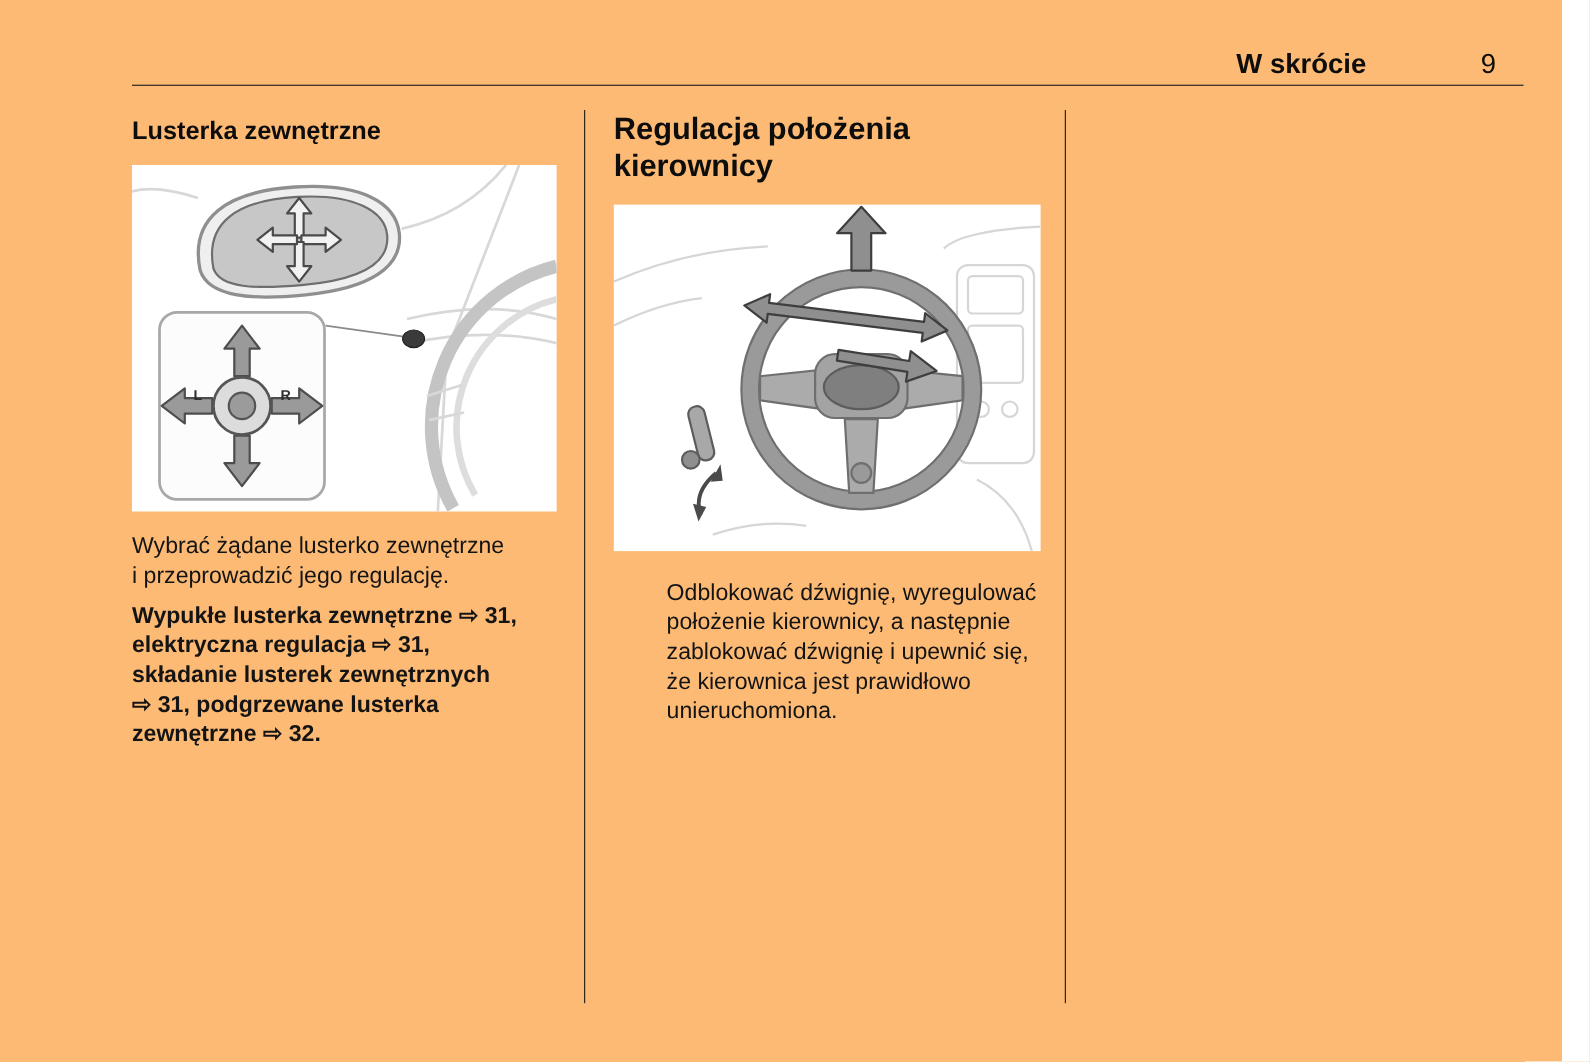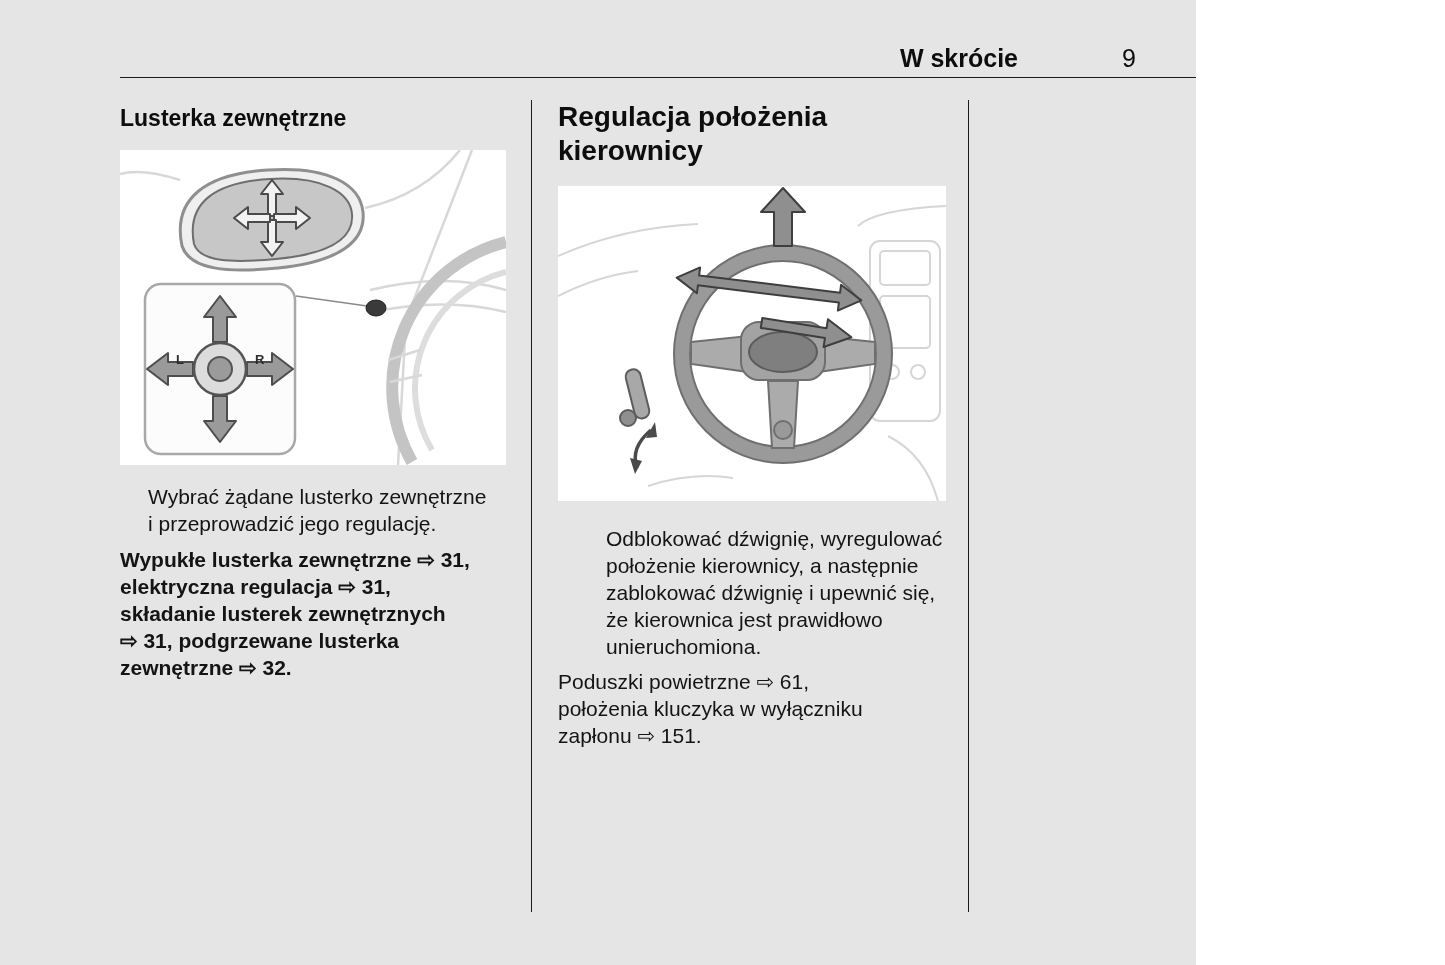--- a/index.html
+++ b/index.html
@@ -1,19 +1,19 @@
 <!DOCTYPE html>
 <html><head>
 <meta charset="utf-8">
 <style>
   * { margin:0; padding:0; box-sizing:border-box; }
   html, body { width:1445px; height:965px; background:#ffffff; }
   body { font-family:"Liberation Sans", sans-serif; color:#141414; }
 
-  .page { position:relative; width:1196px; height:965px; background:#e5e5e5; overflow:hidden; }
+  .page { position:relative; width:1420px; height:965px; background:#fdba74; overflow:hidden; }
 
   .header-title {
     position:absolute; top:44px; right:178px;
     font-size:25px; font-weight:bold; color:#0d0d0d;
   }
   .header-page-number {
     position:absolute; top:44px; right:60px;
     font-size:25px; color:#0d0d0d;
   }
   .hrule { position:absolute; top:77px; left:120px; width:1265px; height:1px; background:#1a1a1a; }
@@ -31,21 +31,21 @@
   .col-heading.large { font-size:28px; line-height:34px; }
 
   .figure { display:block; background:#ffffff; }
   .col-left  .figure { margin-top:18px; width:386px; height:315px; }
   .col-middle .figure { margin-top:18px; width:388px; height:315px; }
 
   .col p {
     font-size:21px; line-height:27px;
     color:#141414; white-space:pre-line;
   }
-  .col-left  p.p1 { margin-top:18px;margin-left:28px; }
+  .col-left  p.p1 { margin-top:18px; }
   .col-left  p.p2 { margin-top:9px;font-weight:bold; }
   .col-middle p.p1 { margin-top:24px;margin-left:48px; }
   .col-middle p.p2 { margin-top:10px; }
   .col-middle p.p3 { margin-top:8px; }
 
   svg text { font-family:"Liberation Sans", sans-serif; font-weight:bold; }
 </style>
 </head>
 <body>
 
@@ -164,18 +164,15 @@
           <polygon points="77,288 72,272 84,275" fill="#4a4a4a"></polygon>
         </g>
       </svg>
     </figure>
 
     <p class="p1">Odblokować dźwignię, wyregulować
 położenie kierownicy, a następnie
 zablokować dźwignię i upewnić się,
 że kierownica jest prawidłowo
 unieruchomiona.</p>
-    <p class="p3">Poduszki powietrzne ⇨ 61,
-położenia kluczyka w wyłączniku
-zapłonu ⇨ 151.</p>
   </section>
 
 </div>
 
 </body></html>

